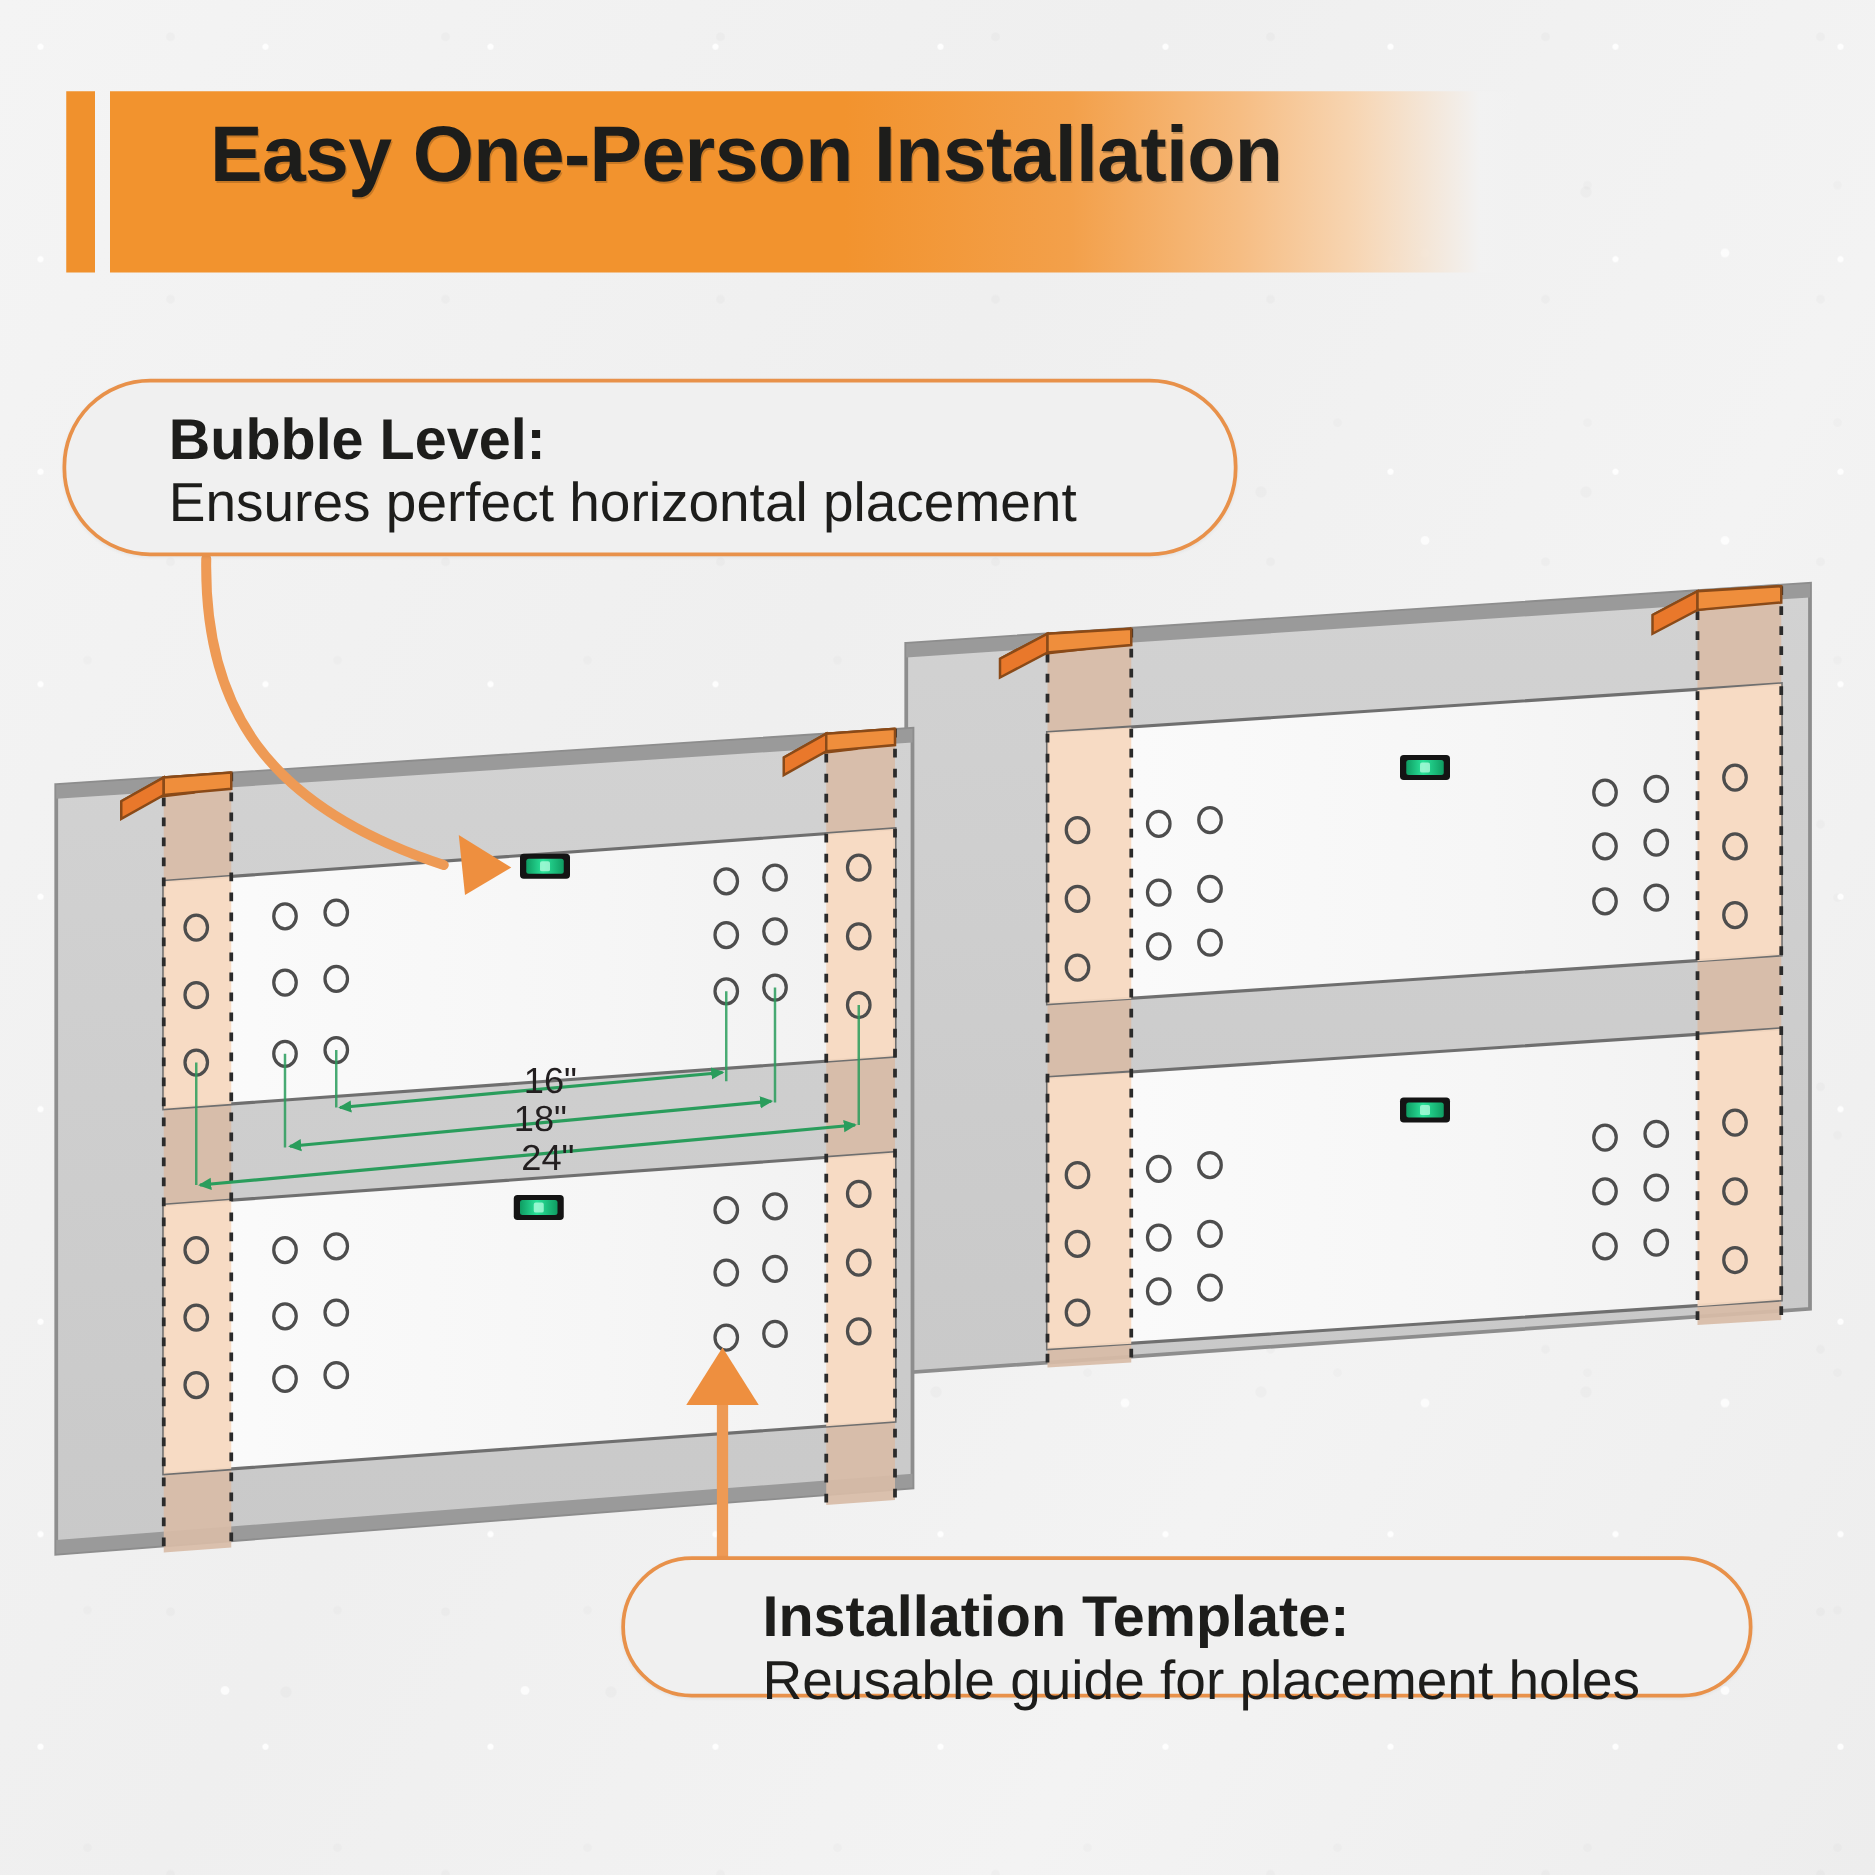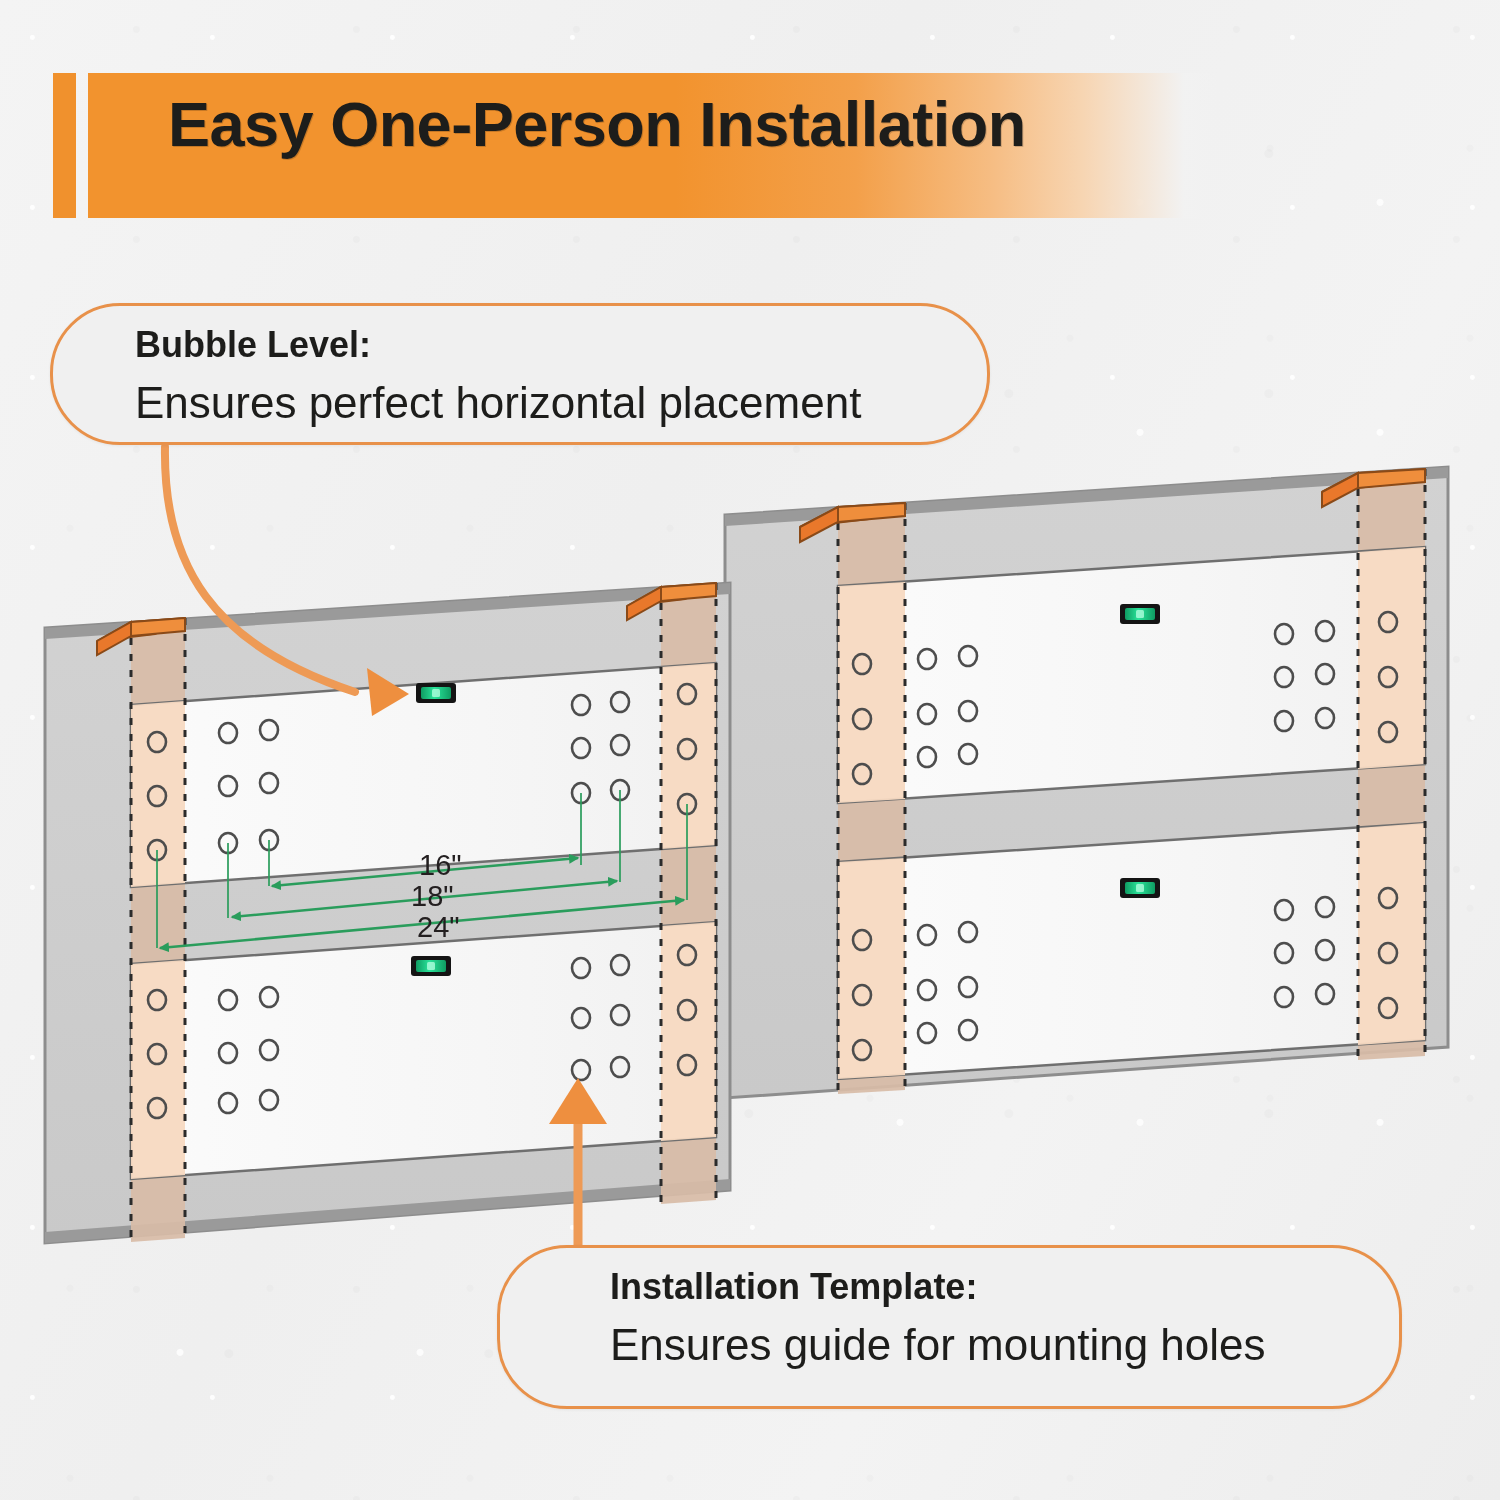--- a/index.html
+++ b/index.html
@@ -68,37 +68,37 @@
   .callout {
     position: absolute;
     background: #f0f0f0;
     border: 3px solid #e8914a;
     border-radius: 70px;
     box-sizing: border-box;
     box-shadow: 0 1px 3px rgba(0,0,0,0.06);
   }
   .callout .c-title {
     position: absolute;
-    font-size: 36px;
+    font-size: 46px;
     font-weight: bold;
     color: #1d1d1b;
     white-space: nowrap;
   }
   .callout .c-sub {
     position: absolute;
     font-size: 44px;
     font-weight: normal;
     color: #1d1d1b;
     white-space: nowrap;
   }
   #callout-bubble { left: 50px; top: 303px; width: 940px; height: 142px; }
   #callout-bubble .c-title { left: 82px; top: 18px; }
   #callout-bubble .c-sub   { left: 82px; top: 72px; }
 
-  #callout-template { left: 497px; top: 1245px; width: 905px; height: 164px; }
+  #callout-template { left: 497px; top: 1245px; width: 905px; height: 113px; }
   #callout-template .c-title { left: 110px; top: 18px; }
   #callout-template .c-sub   { left: 110px; top: 72px; }
 
   
   .dim-label {
     position: absolute;
     font-size: 29px;
     color: #231f20;
     font-family: "Liberation Sans", sans-serif;
     white-space: nowrap;
@@ -384,20 +384,20 @@
     <div class="hdr-title">Easy One-Person Installation</div>
   </div>
 
   <div id="callout-bubble" class="callout">
     <div class="c-title">Bubble Level:</div>
     <div class="c-sub">Ensures perfect horizontal placement</div>
   </div>
 
   <div id="callout-template" class="callout">
     <div class="c-title">Installation Template:</div>
-    <div class="c-sub">Ensures guide for mounting holes</div>
+    <div class="c-sub">Reusable guide for placement holes</div>
   </div>
 
   <div id="dim-16" class="dim-label">16"</div>
   <div id="dim-18" class="dim-label">18"</div>
   <div id="dim-24" class="dim-label">24"</div>
 
 </div>
 
 </body></html>

